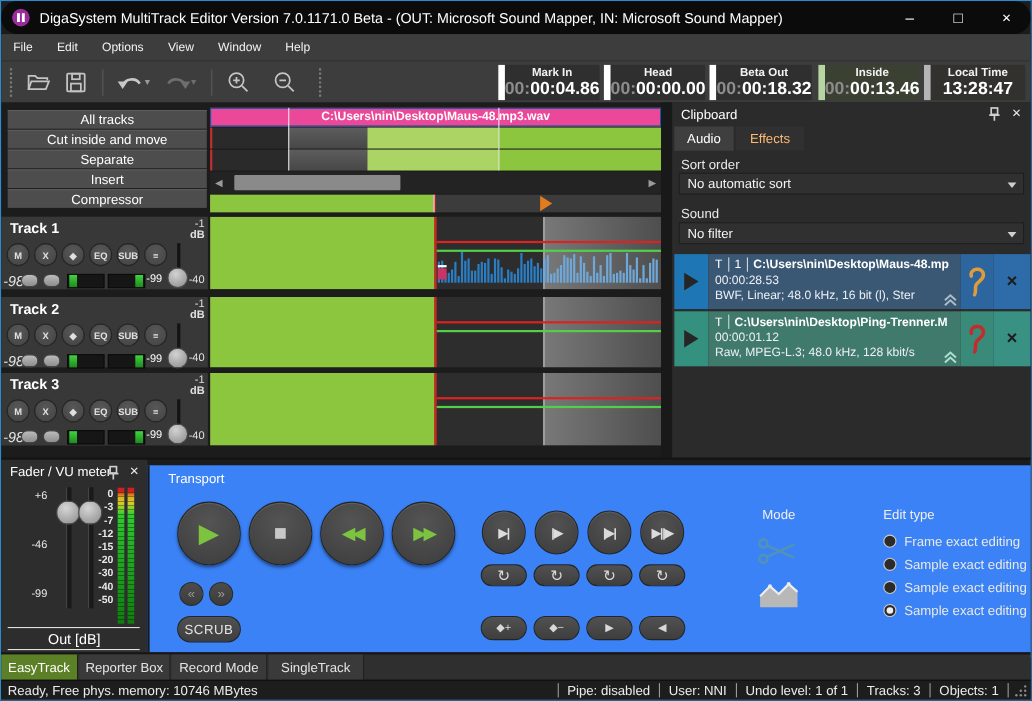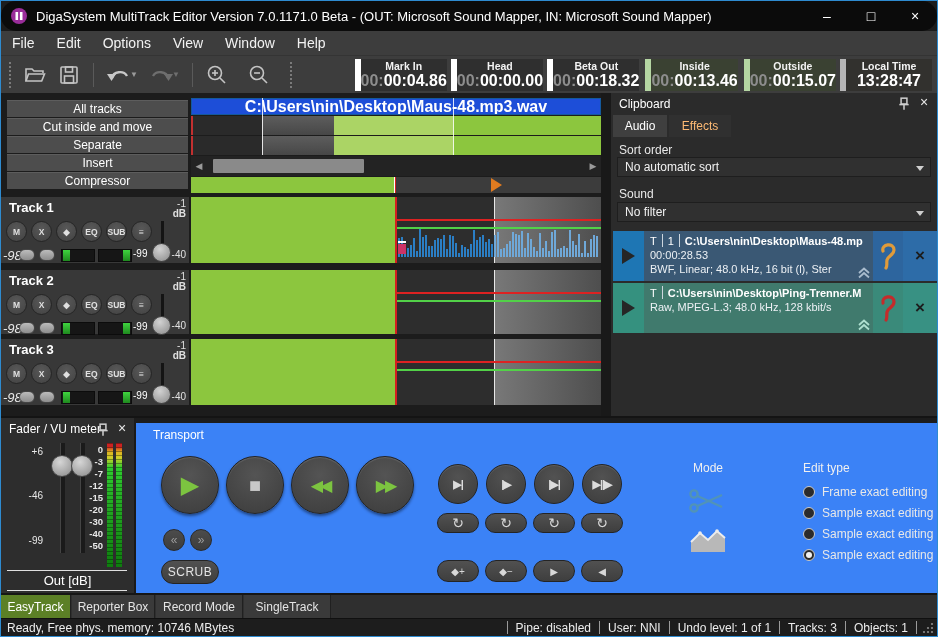--- a/index.html
+++ b/index.html
@@ -11,21 +11,21 @@
 
   
   .titlebar{position:absolute;left:0;top:0;width:936px;height:30px;background:#0b0b0b;display:flex;align-items:center;border-radius:15px;}
   .title-text{font-size:13px;color:#fff;margin-left:8px;white-space:nowrap;}
   .app-icon{margin-left:9px;width:18px;height:18px;flex:0 0 auto;}
   .winbtn{width:44px;height:30px;display:flex;align-items:center;justify-content:center;color:#fff;font-size:14px;cursor:pointer;}
   .winbtns{margin-left:auto;display:flex;}
 
   
   .menubar{position:absolute;left:0;top:30px;width:936px;height:24px;background:#3d3d3d;display:flex;align-items:center;}
-  .menu-item{padding:0 11px;font-size:14px;color:#f2f2f2;cursor:pointer;}
+  .menu-item{padding:0 11px;font-size:11px;color:#f2f2f2;cursor:pointer;}
 
   
   .toolbar{position:absolute;left:0;top:54px;width:936px;height:38px;background:#3d3d3d;border-top:1px solid #343434;display:flex;align-items:center;}
   .tgrip{width:3px;height:26px;border-left:2px dotted #7a7a7a;margin:0 6px 0 8px;}
   .tbtn{width:30px;height:30px;display:flex;align-items:center;justify-content:center;background:none;border:none;cursor:pointer;padding:0;margin:0 2px;}
   .tsep{width:1px;height:24px;background:#5a5a5a;margin:0 7px;}
   .ddcaret{font-size:8px;color:#9a9a9a;margin-left:-2px;}
   .timeboxes{position:absolute;right:5px;top:3px;display:flex;}
   .timebox{height:32px;margin-left:4px;display:flex;background:#2f2f2f;cursor:default;}
   .timebox.greenish{background:#3a4132;margin-left:6px;}
@@ -34,22 +34,22 @@
   .tb-main{flex:1;text-align:center;padding-top:1px;}
   .tb-label{font-size:10.5px;font-weight:bold;color:#f2f2f2;line-height:12px;}
   .tb-value{font-size:16px;font-weight:bold;color:#fff;line-height:17px;white-space:nowrap;}
   .tb-value .dim{color:#8d8d8d;}
 
   
   .lbtn{position:absolute;left:6px;width:181px;height:17px;background:#4d4d4d;border:none;border-top:1px solid #5d5d5d;
         color:#fff;font-size:12px;font-family:inherit;cursor:pointer;padding:0;line-height:15px;}
 
   
-  .ov-blue{position:absolute;left:190px;top:97px;width:410px;height:17px;background:#1d4ed8;border:1px solid #14599c;
-           text-align:center;font-size:16px;font-weight:bold;color:#fff;line-height:15px;white-space:nowrap;overflow:hidden;cursor:pointer;}
+  .ov-blue{position:absolute;left:190px;top:97px;width:410px;height:17px;background:#ec4899;border:1px solid #14599c;
+           text-align:center;font-size:11px;font-weight:bold;color:#fff;line-height:15px;white-space:nowrap;overflow:hidden;cursor:pointer;}
   .ov-row{position:absolute;left:190px;width:410px;height:19px;background:#2a2a2a;}
   .ov-gray{position:absolute;left:71px;top:0;width:72px;height:100%;background:linear-gradient(to bottom,#5d5d5d,#474747);}
   .ov-lg{position:absolute;left:143px;top:0;width:119px;height:100%;background:#abd465;}
   .ov-g{position:absolute;left:262px;top:0;width:148px;height:100%;background:#8cc63e;}
   .ov-red{position:absolute;left:0;top:0;width:2px;height:100%;background:#c23030;}
   .wline{position:absolute;top:97px;width:1px;height:57px;background:rgba(255,255,255,.85);z-index:5;}
 
   
   .hscroll{position:absolute;left:190px;top:155px;width:410px;height:20px;background:#232323;}
   .harrow{position:absolute;top:0;width:16px;height:20px;color:#9a9a9a;font-size:9px;display:flex;align-items:center;justify-content:center;cursor:pointer;}
@@ -271,27 +271,20 @@
         <div class="tb-main">
             <div class="tb-label">Beta Out</div>
           <div class="tb-value"><span class="dim">00:</span><span>00:18.32</span></div>
           </div>
       </div>
       <div class="timebox greenish">
         <div class="tb-bar" style="background:#b5d6a3"></div>
         <div class="tb-main">
             <div class="tb-label">Inside</div>
           <div class="tb-value"><span class="dim">00:</span><span>00:13.46</span></div>
-          </div>
-      </div>
-      <div class="timebox greenish">
-        <div class="tb-bar" style="background:#b5d6a3"></div>
-        <div class="tb-main">
-            <div class="tb-label">Outside</div>
-          <div class="tb-value"><span class="dim">00:</span><span>00:15.07</span></div>
           </div>
       </div>
       <div class="timebox grayish" style="width:92px">
         <div class="tb-bar" style="background:#b5b5b5"></div>
         <div class="tb-main">
             <div class="tb-label">Local Time</div>
           <div class="tb-value"><span>13:28:47</span></div>
           </div>
       </div>
     </div>
@@ -572,20 +565,21 @@
     <div class="clip-item item2" style="top:190px">
       <div class="ci-play">
           <span class="ptri"></span>
         </div>
       <div class="ci-main">
         <div class="ci-l1">
           <span>T</span>
             <i class="ci-sep"></i>
           <span class="ci-path">C:\Users\nin\Desktop\Ping-Trenner.M</span>
         </div>
+        <div class="ci-l2">00:00:01.12</div>
         <div class="ci-l3">Raw, MPEG-L.3; 48.0 kHz, 128 kbit/s</div>
         <svg class="ci-chev" width="14" height="12" viewBox="0 0 14 12" fill="none" stroke="#aee0d0" stroke-width="1.8">
           <polyline points="2,6 7,1.5 12,6"></polyline>
             <polyline points="2,10.5 7,6 12,10.5"></polyline>
         </svg>
       </div>
       <div class="ci-ear">
         <svg width="20" height="30" viewBox="0 0 20 30" fill="none">
           <path class="ear" d="M5 10 C3 3,16 1,16 9 C16 14,10 15,9 19 C8.4 22,9.5 25,8 27" stroke-width="3.2" stroke-linecap="round"></path>
         </svg>

